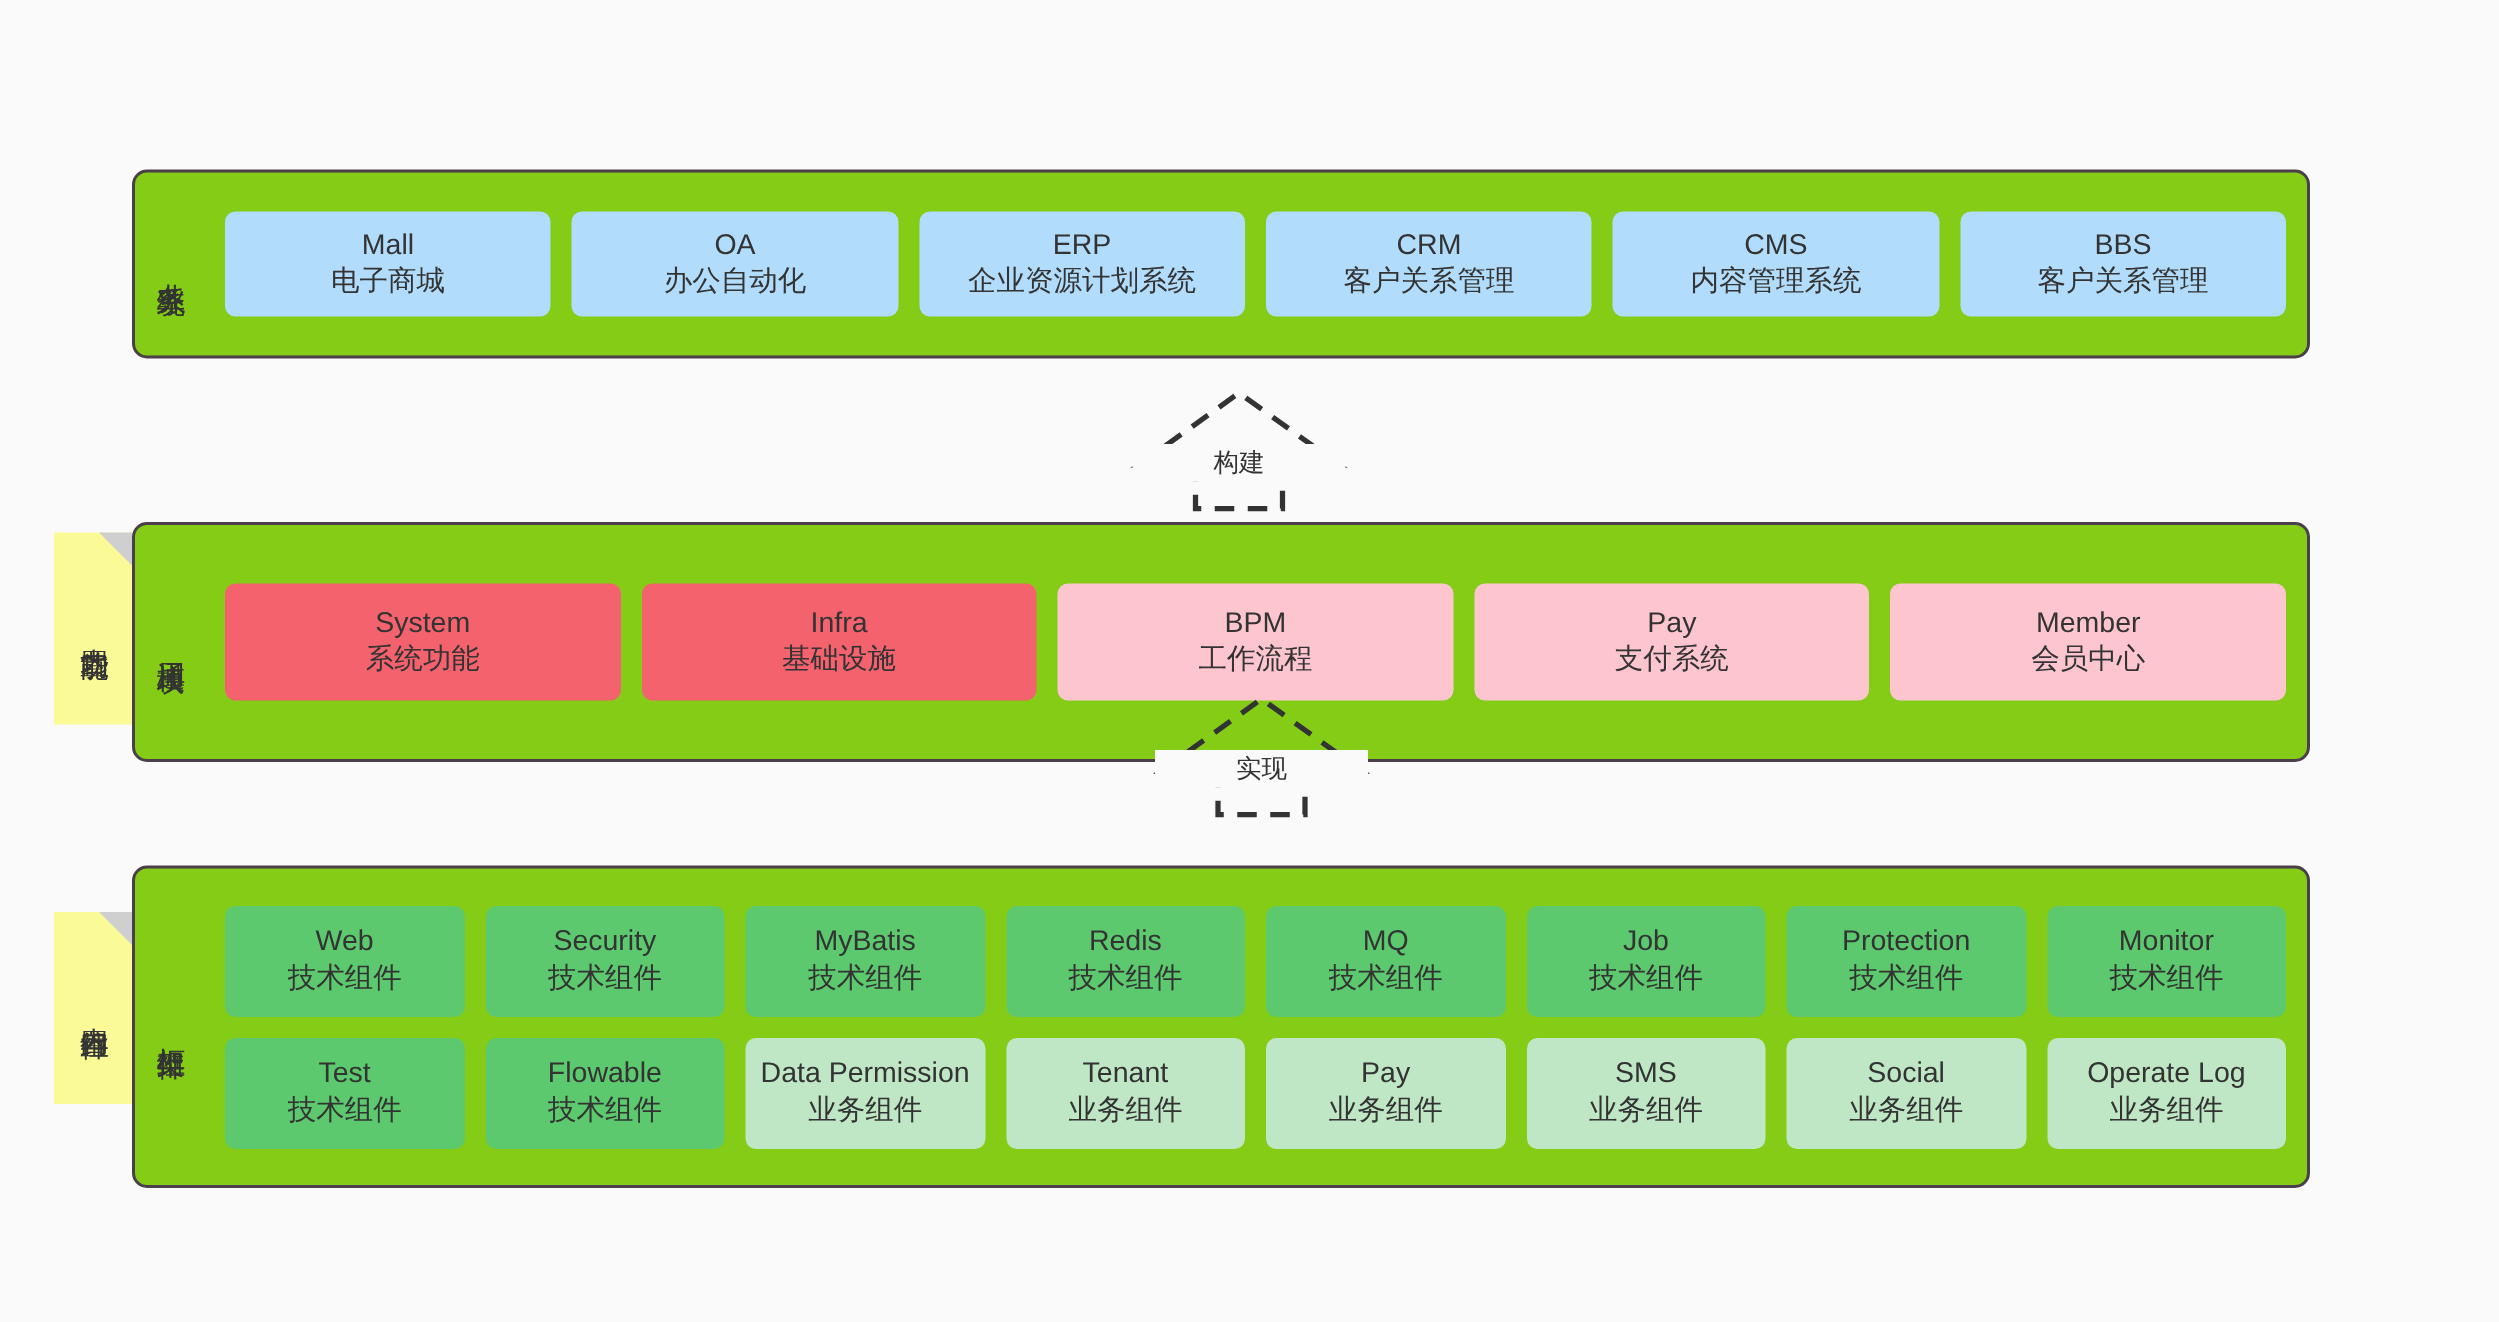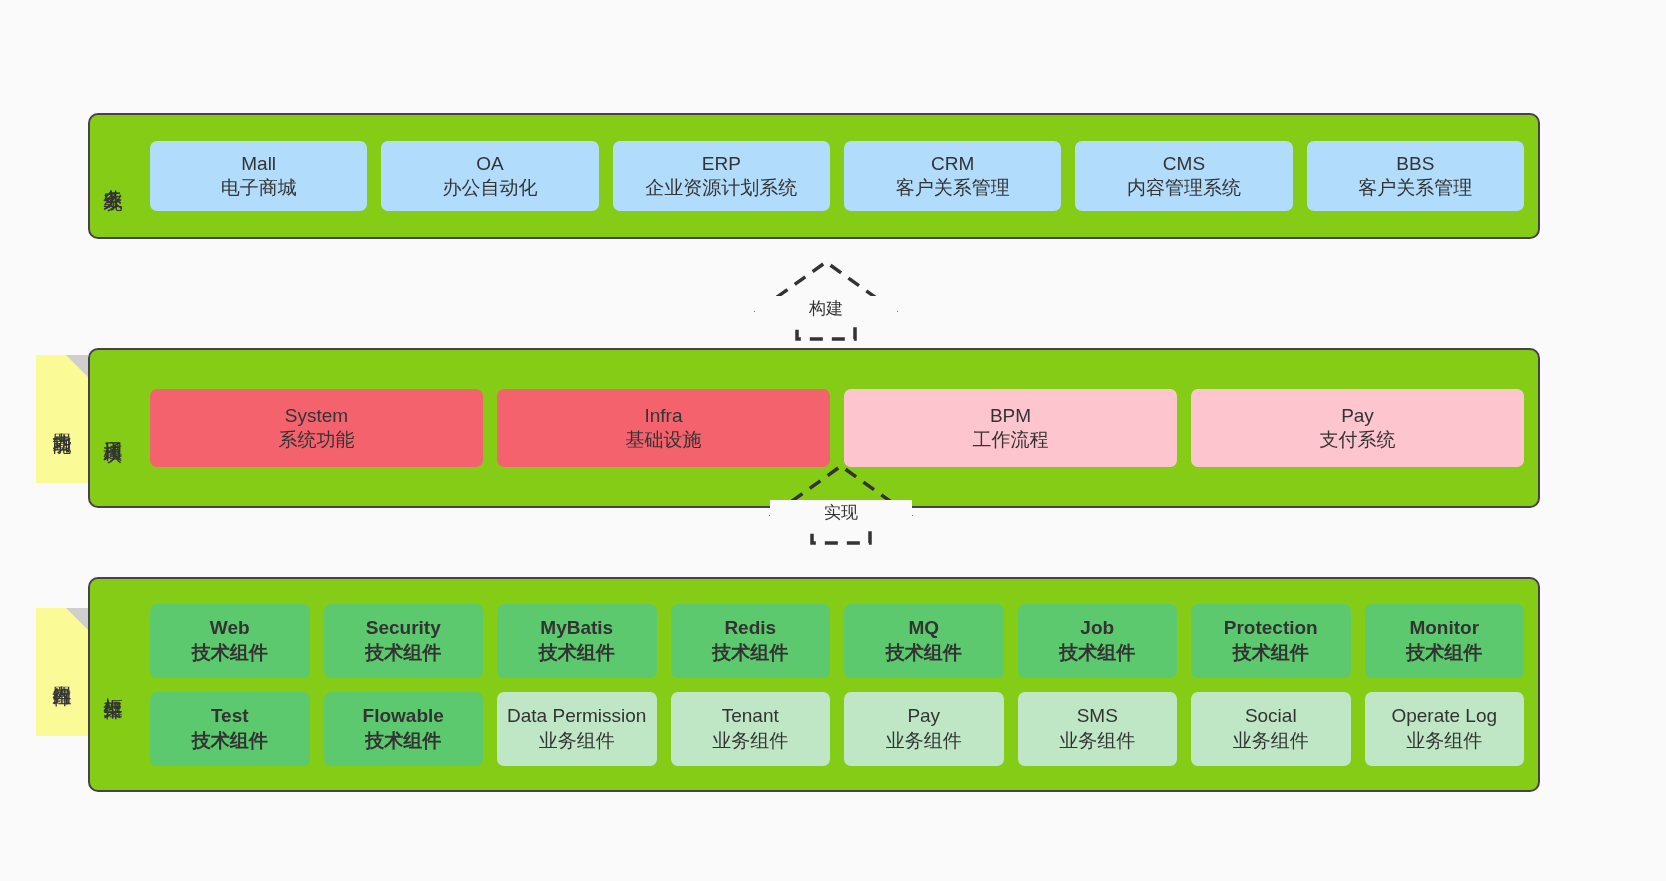--- a/index.html
+++ b/index.html
@@ -69,21 +69,21 @@
     user-select: none;
   }
   .cell .en { white-space: nowrap; }
   .cell .cn { white-space: nowrap; }
   .cell.wrap .en { white-space: normal; }
 
   
   .c-blue        { background: #b2dcfb; }
   .c-red         { background: #f4626e; }
   .c-pink        { background: #fdc6cf; }
-  .c-green       { background: #5cc96f; font-weight: bold; }
+  .c-green       { background: #5cc96f; }
   .c-green-light { background: #bfe7c5; }
 
   
   #layer-business  { left: 88px;  top: 113px; width: 1452px; height: 126px; }
   #layer-modules   { left: 88px;  top: 348px; width: 1452px; height: 160px; }
   #layer-framework { left: 88px;  top: 577px; width: 1452px; height: 215px; }
 
   #layer-business  .cell { height: 70px; }
   #layer-modules   .cell { height: 78px; }
   #layer-framework .cell { height: 74px; }
@@ -193,20 +193,24 @@
         <span class="cn">基础设施</span>
       </div>
       <div class="cell c-pink">
         <span class="en">BPM</span>
         <span class="cn">工作流程</span>
       </div>
       <div class="cell c-pink">
         <span class="en">Pay</span>
         <span class="cn">支付系统</span>
       </div>
+      <div class="cell c-pink">
+        <span class="en">Member</span>
+        <span class="cn">会员中心</span>
+      </div>
     </div>
   </div>
 </section>
 
 <div class="connector" id="connector-impl">
   <svg width="142" height="85" viewBox="0 0 142 85">
     <path d="M 4 52 L 71 4 L 138 52 L 100 52 L 100 81 L 42 81 L 42 52 Z" fill="none" stroke="#333333" stroke-width="3.5" stroke-dasharray="13 9" stroke-linejoin="miter"></path>
   </svg>
   <div class="conn-label">实现</div>
 </div>

